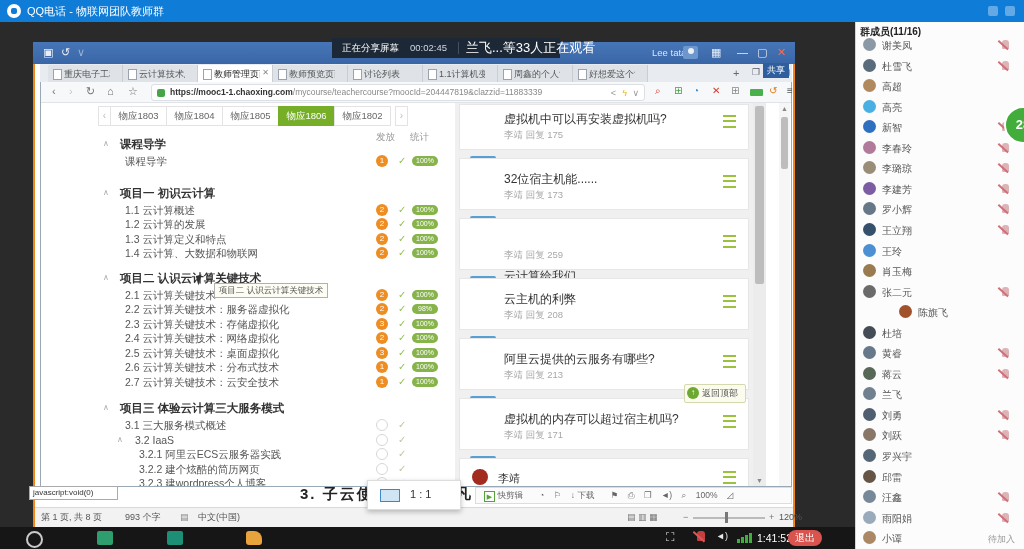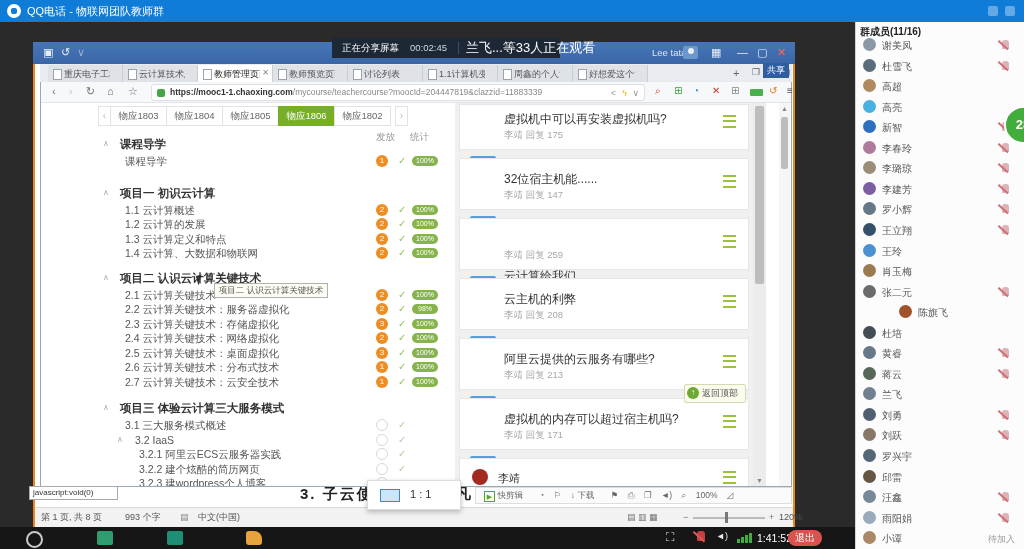--- a/index.html
+++ b/index.html
@@ -355,21 +355,21 @@
     <div class="topics" id="topics">
         <div class="tcard" style="top: 2px; height: 46px;">
           <div class="pin" style="top: 8px;">置顶</div>
           <span class="ttitle nw" style="top: 6px;">虚拟机中可以再安装虚拟机吗?</span>
           <span class="tmeta" style="top: 24px;">李靖    回复 175</span>
           <div class="hmb" style="top: 10px;"></div>
         </div>
         <div class="tcard" style="top: 56px; height: 52px;">
           <div class="pin" style="top: 14px;">置顶</div>
           <span class="ttitle nw" style="top: 12px;">32位宿主机能......</span>
-          <span class="tmeta" style="top: 30px;">李靖    回复 147</span>
+          <span class="tmeta" style="top: 30px;">李靖    回复 173</span>
           <div class="hmb" style="top: 16px;"></div>
         </div>
         <div class="tcard" style="top: 116px; height: 52px;">
           <div class="pin" style="top: 14px;">置顶</div>
           <span class="ttitle nw" style="top: 12px; margin-top: 37px;">云计算给我们......</span>
           <span class="tmeta" style="top: 30px;">李靖    回复 259</span>
           <div class="hmb" style="top: 16px;"></div>
         </div>
         <div class="tcard" style="top: 176px; height: 52px;">
           <div class="pin" style="top: 14px;">置顶</div>

